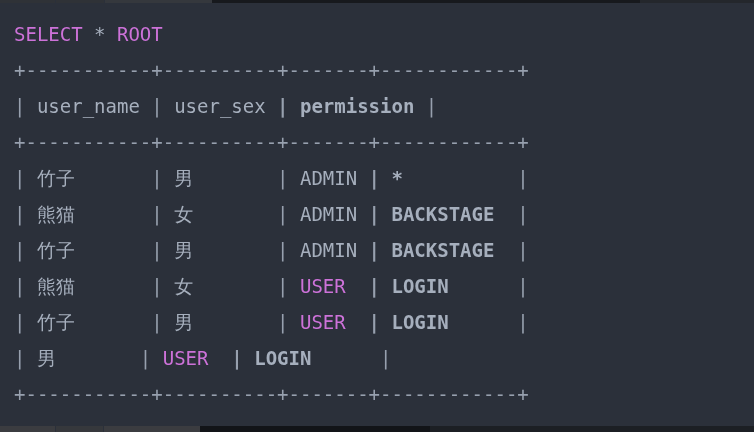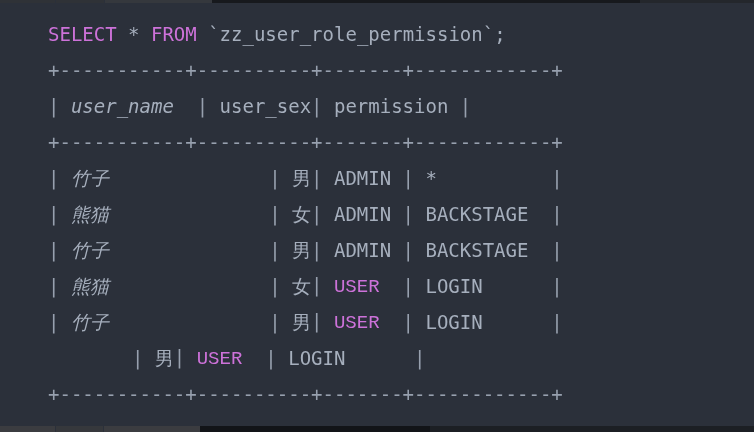--- a/index.html
+++ b/index.html
@@ -30,47 +30,46 @@
   .b2{left:56px;width:47px;background:#36383c;}
   .b3{left:104px;width:96px;background:#3b3c40;}
   .b4{left:200px;width:230px;background:#121418;}
   .b5{left:430px;width:324px;background:#1c1f24;}
   
   .terminal{
     position:absolute;left:0;top:3px;right:0;bottom:6px;
     padding:13px 0 0 14px;
     font-size:19px;line-height:36px;color:var(--foreground);
     cursor:text;
-    margin-left:34px;
   }
   .line{height:36px;white-space:pre;display:flex;align-items:center;}
   .sep{color:var(--border_glyphs);letter-spacing:0;}
   .pipe{color:var(--border_glyphs);flex:none;}
   .cell{flex:none;display:inline-block;white-space:pre;overflow:visible;}
-  .c1{width:12ch;font-style:italic;} .c2{width:11ch;text-align:right;} .c3{width:8ch;} .c4{width:13ch;}
+  .c1{width:12ch;} .c2{width:11ch;} .c3{width:8ch;} .c4{width:13ch;font-weight:bold;}
   .val{margin-left:1ch;}
   .kw{color:var(--keyword);}
-  .role-hl{color:var(--keyword);font-family:Liberation Mono, monospace;}
+  .role-hl{color:var(--keyword);}
 </style>
 </head>
 <body>
 
 <div class="screen">
 
   <div class="chrome chrome-top">
     <div class="seg t1"></div>
     <div class="seg t2"></div>
     <div class="seg t3"></div>
     <div class="seg t4"></div>
     <div class="seg t5"></div>
   </div>
 
   <div class="terminal">
 
-    <div class="line"><span class="kw">SELECT</span><span> * </span><span class="kw">FROM</span><span> `zz_user_role_permission`;</span></div>
+    <div class="line"><span class="kw">SELECT</span><span> * </span><span class="kw">ROOT</span></div>
 
     <div class="line sep">+-----------+----------+-------+------------+</div>
 
     <div class="line">
       <span class="cell c1"><span class="pipe">|</span><span class="val">user_name</span></span>
       <span class="cell c2"><span class="pipe">|</span><span class="val">user_sex</span></span>
       <span class="cell c4"><span class="pipe">|</span><span class="val">permission</span></span>
       <span class="pipe">|</span>
     </div>
 

